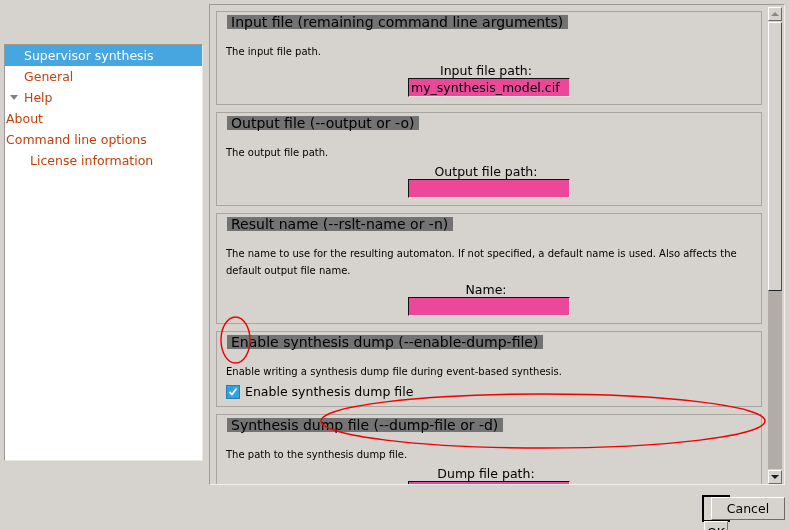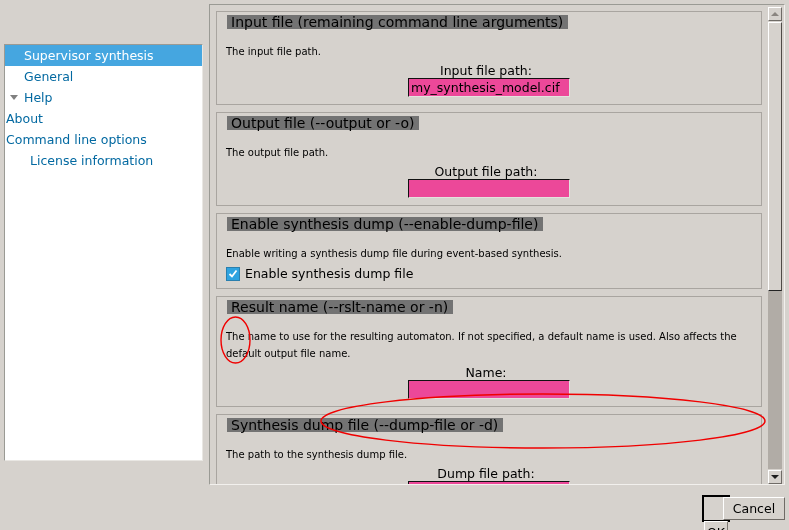--- a/index.html
+++ b/index.html
@@ -42,21 +42,21 @@
     overflow: hidden;
     margin-top: 40px;
   }
   .tree-row {
     height: 21px;
     line-height: 21px;
     display: flex;
     align-items: center;
     white-space: nowrap;
     font-size: 12.5px;
-    color: #0369a1;
+    color: #c2410c;
   }
   .tree-row.selected {
     background: #45a6e0;
     color: #ffffff;
   }
   .tree-toggle {
     width: 18px;
     min-width: 18px;
     height: 21px;
     display: flex;
@@ -278,21 +278,21 @@
     box-sizing: border-box;
     display: flex;
     align-items: center;
     justify-content: center;
     font-size: 12.5px;
     margin-top: 48px;
   }
   #cancel-button {
     right: 4px;
     top: 11px;
-    width: 62px;
+    width: 74px;
     height: 23px;
     border-top: 1px solid #ffffff;
     border-left: 1px solid #ffffff;
     border-right: 1px solid #6f6b66;
     border-bottom: 1px solid #6f6b66;
   }
 
   
   #annotations {
     position: absolute;
@@ -357,20 +357,31 @@
           </div>
         </div>
       </div>
 
       <div class="group">
         <span class="group-title">Output file (--output or -o)</span>
         <div class="group-body">
           <div class="desc">The output file path.</div>
           <div class="field-row">
             <span class="field-label">Output file path:</span>
+            <input class="textbox" type="text" value="" style="">
+          </div>
+        </div>
+      </div>
+
+      <div class="group">
+        <span class="group-title">Result name (--rslt-name or -n)</span>
+        <div class="group-body">
+          <div class="desc" style="max-width:520px;">The name to use for the resulting automaton. If not specified, a default name is used. Also affects the default output file name.</div>
+          <div class="field-row">
+            <span class="field-label">Name:</span>
             <input class="textbox" type="text" value="" style="">
           </div>
         </div>
       </div>
 
       <div class="group">
         <span class="group-title">Enable synthesis dump (--enable-dump-file)</span>
         <div class="group-body">
           <div class="desc">Enable writing a synthesis dump file during event-based synthesis.</div>
           <div class="check-row">
@@ -378,31 +389,20 @@
               <svg width="10" height="10" viewBox="0 0 10 10">
                 <path d="M1.5 5 L4 7.5 L8.5 1.5" stroke="#ffffff" stroke-width="1.8" fill="none"></path>
               </svg>
             </span>
             <span class="check-label">Enable synthesis dump file</span>
           </div>
         </div>
       </div>
 
       <div class="group">
-        <span class="group-title">Result name (--rslt-name or -n)</span>
-        <div class="group-body">
-          <div class="desc" style="max-width:520px;">The name to use for the resulting automaton. If not specified, a default name is used. Also affects the default output file name.</div>
-          <div class="field-row">
-            <span class="field-label">Name:</span>
-            <input class="textbox" type="text" value="" style="">
-          </div>
-        </div>
-      </div>
-
-      <div class="group">
         <span class="group-title">Synthesis dump file (--dump-file or -d)</span>
         <div class="group-body">
           <div class="desc">The path to the synthesis dump file.</div>
           <div class="field-row">
             <span class="field-label">Dump file path:</span>
             <input class="textbox" type="text" value="" style="">
           </div>
         </div>
       </div>
 

